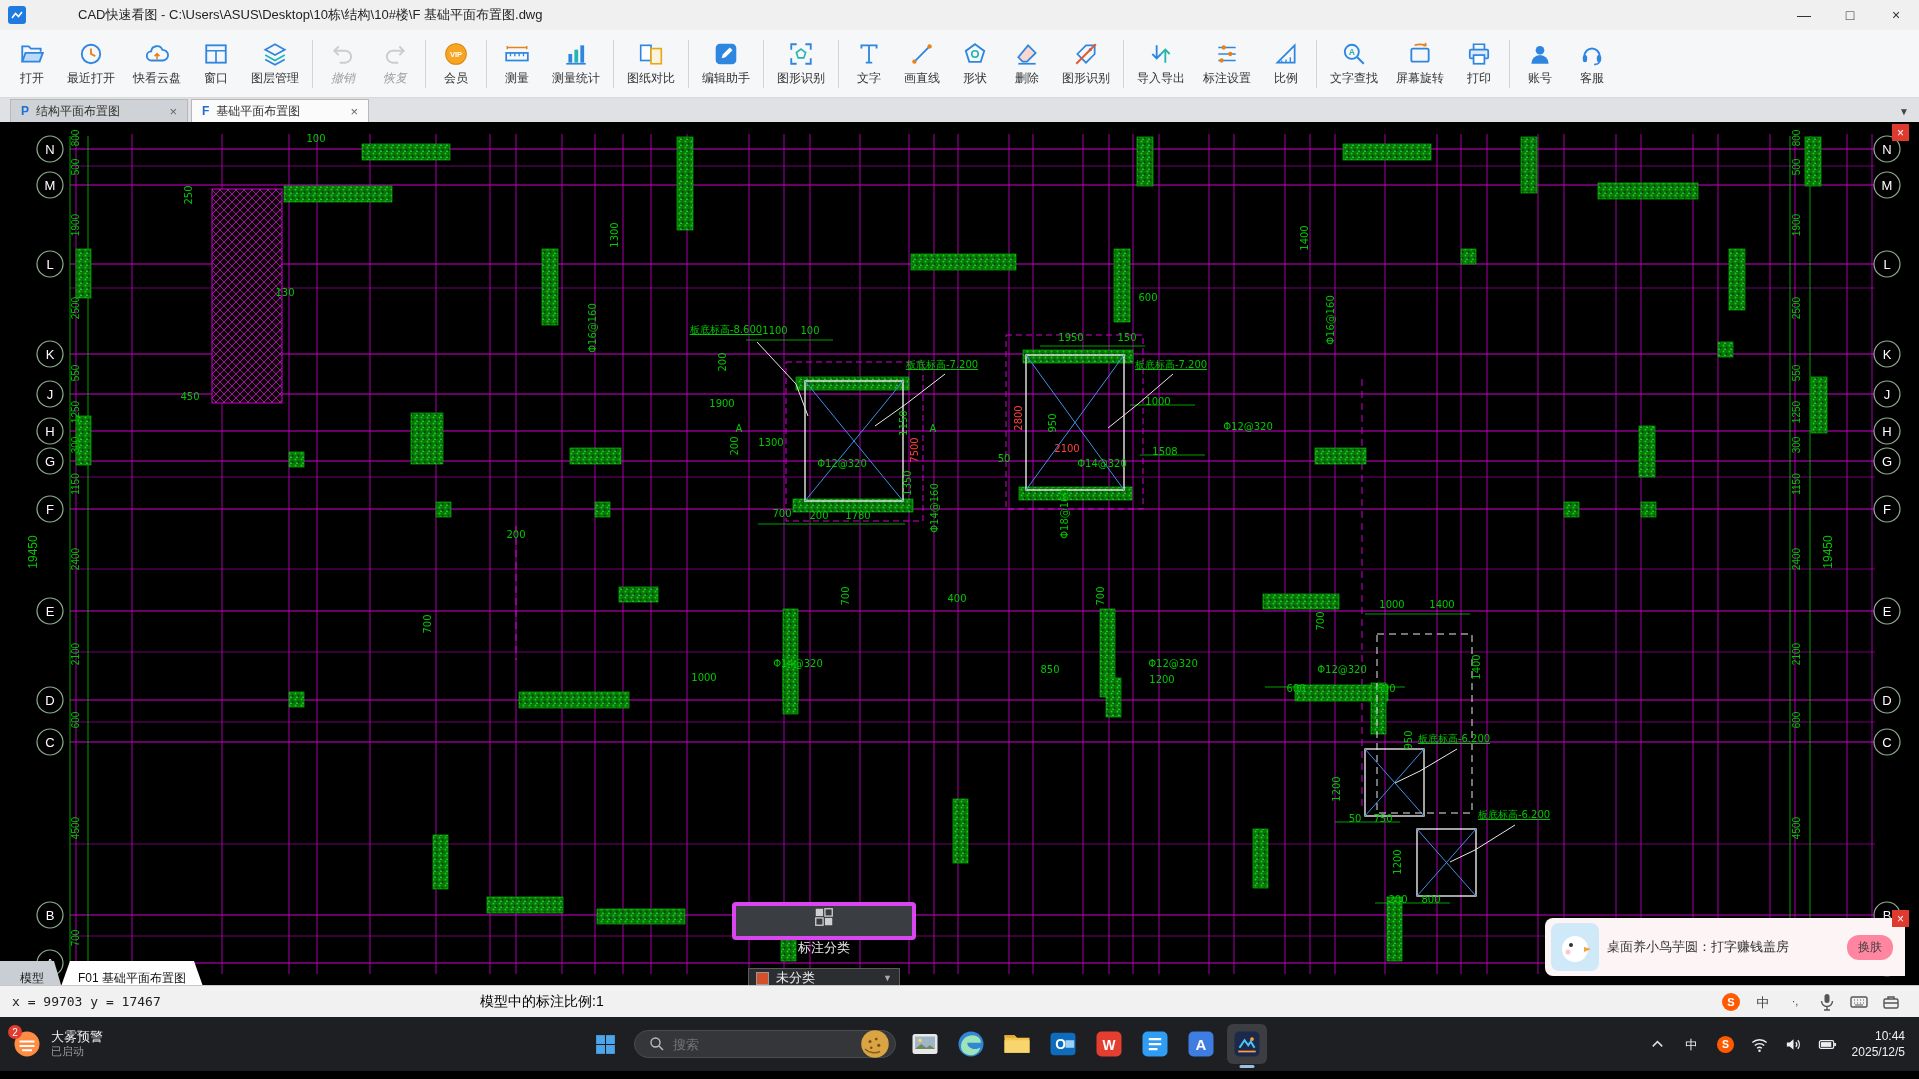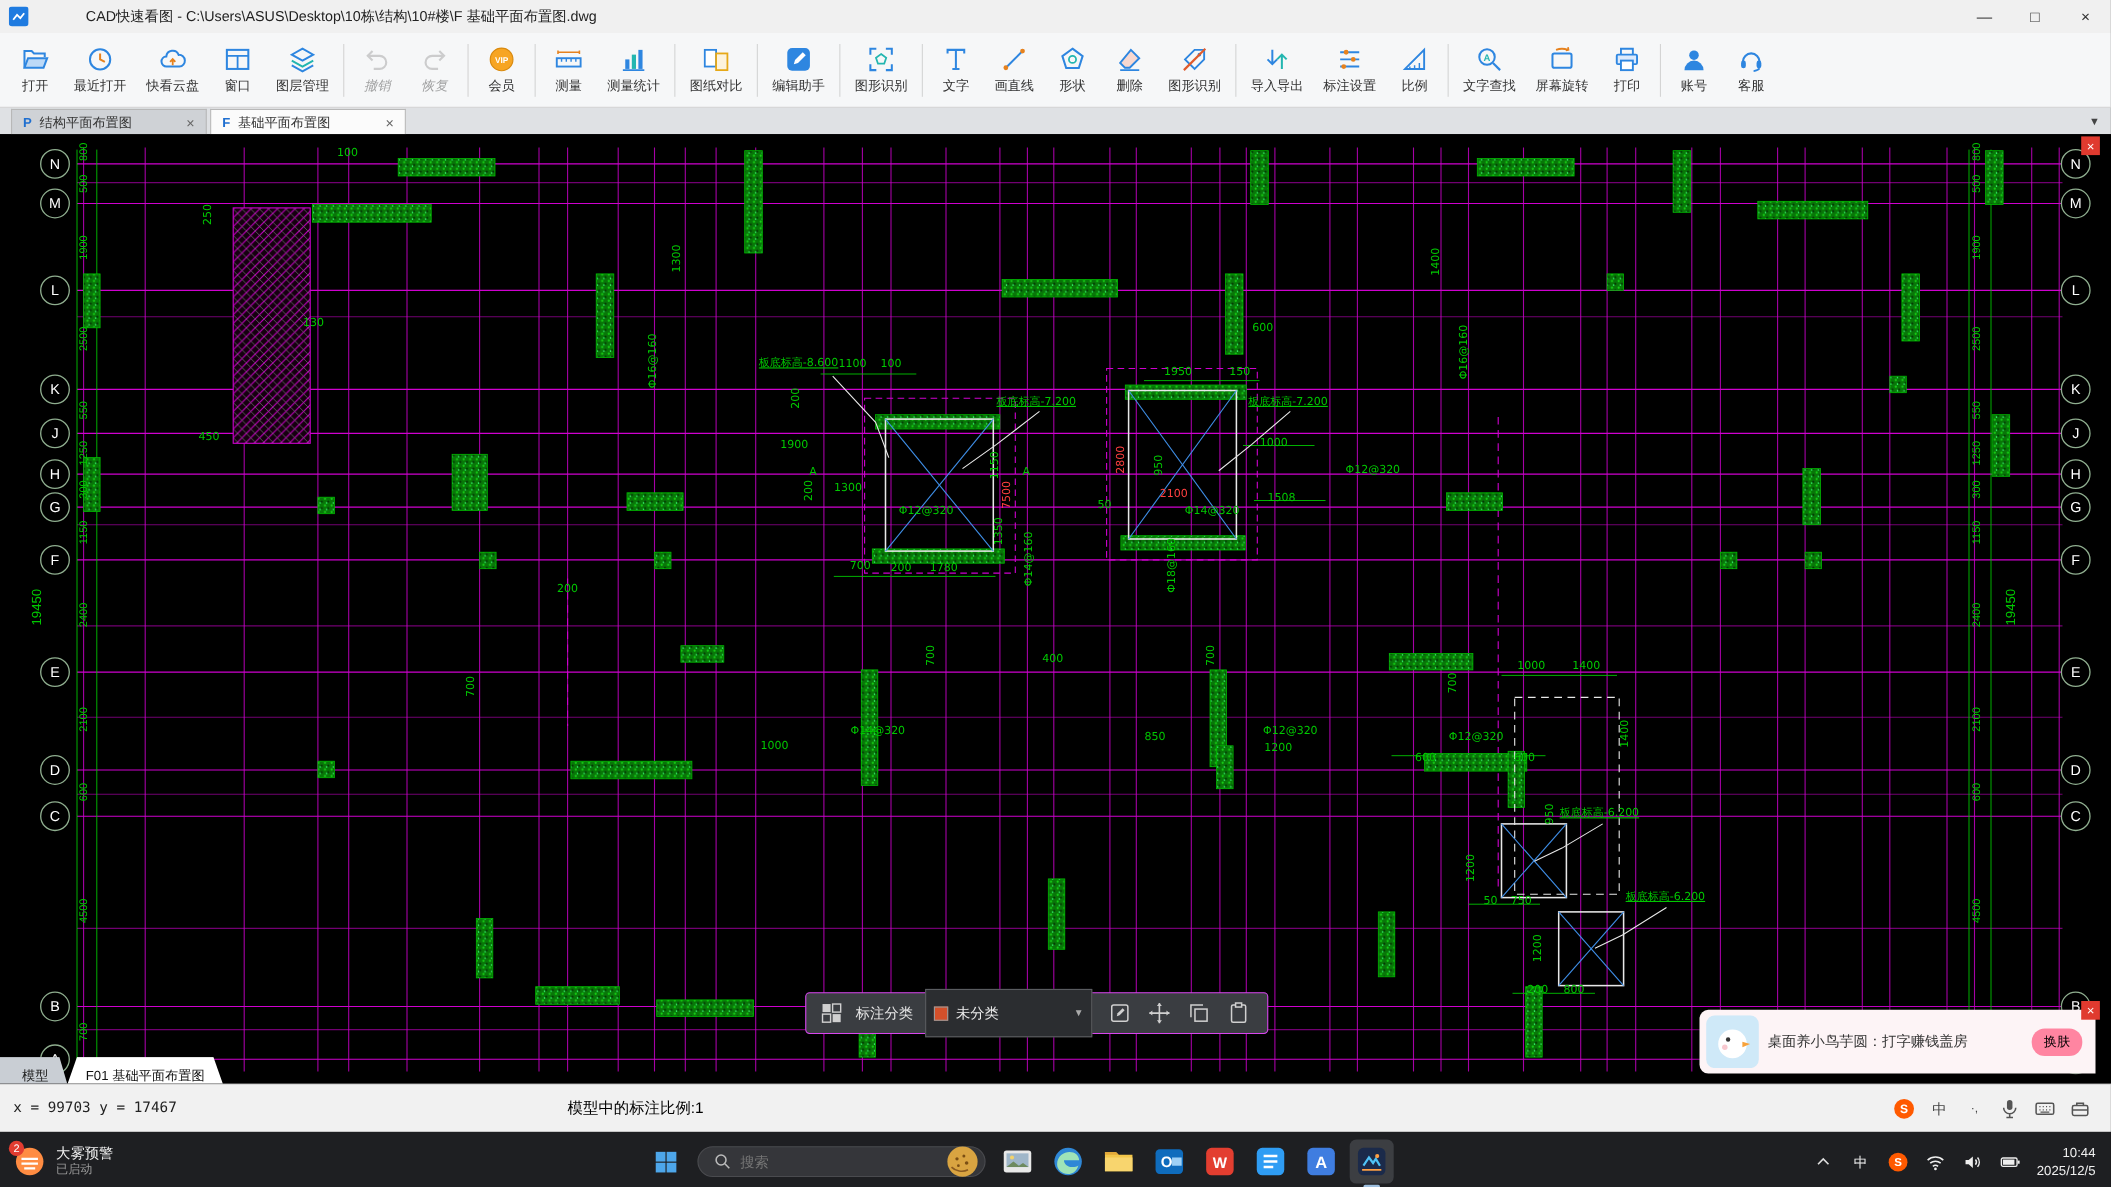--- a/index.html
+++ b/index.html
@@ -40,22 +40,22 @@
   
   .canvas { position:relative; height:863px; background:#000; overflow:hidden; }
   #cad-svg { position:absolute; left:0; top:0; display:block; }
   .red-x { position:absolute; width:17px; height:17px; background:#e03a2f; color:#fff;
     font-size:12px; display:flex; align-items:center; justify-content:center; }
   .red-x.top { right:10px; top:2px; }
   .red-x.popup-close { right:10px; top:788px; }
 
   
   .float-bar { position:absolute; left:732px; top:780px; height:38px; background:#3a3d41;
-    border:1px solid #d946ef; border-radius:4px; display:flex; align-items:center;
-    padding:0 12px; gap:11px; }
+    border:4px solid #d946ef; border-radius:4px; display:flex; align-items:center;
+    padding:0 12px; gap:11px;flex-direction:column; }
   .fb-icon svg, .fb-tool svg { width:22px; height:22px; display:block; }
   .fb-label { color:#e8e8e8; font-size:13px; white-space:nowrap; }
   .fb-select { width:152px; height:44px; background:#2b2d30; border:1px solid #5a5c60;
     display:flex; align-items:center; gap:7px; padding:0 7px; color:#eee; font-size:13px; }
   .fb-swatch { width:13px; height:13px; border:1px solid #999; flex:none; }
   .fb-caret { margin-left:auto; color:#aaa; font-size:9px; }
   .fb-tool { width:28px; height:28px; display:flex; align-items:center; justify-content:center; }
 
   
   .sheet-tabs { position:absolute; left:0; bottom:0; height:24px; display:flex; }
@@ -64,26 +64,26 @@
     clip-path:polygon(0 0, calc(100% - 10px) 0, 100% 100%, 0 100%); }
   .sheet-tab.file { background:#ffffff; color:#111; margin-left:-6px;
     clip-path:polygon(12px 0, calc(100% - 12px) 0, 100% 100%, 0 100%); }
 
   
   .popup { position:absolute; left:1545px; top:796px; width:360px; height:58px;
     background:#fdf4f6; border-radius:8px 0 0 8px; display:flex; align-items:center;
     gap:8px; padding-left:6px; box-shadow:0 2px 10px rgba(0,0,0,.5); }
   .popup-img svg { width:48px; height:48px; display:block; }
   .popup-text { font-size:13px; color:#333; width:232px; white-space:nowrap; overflow:hidden; }
-  .popup-btn { background:#ff85a1; color:#000000; font-size:12px; padding:4px 11px;
+  .popup-btn { background:#ff85a1; color:#404040; font-size:12px; padding:4px 11px;
     border-radius:12px; white-space:nowrap; }
 
   
-  .statusbar { height:44px; background:#f1f1f1; border-top:1px solid #c8c8c8;
-    display:flex; align-items:center; padding:0 12px;gap:36px; }
+  .statusbar { height:32px; background:#f1f1f1; border-top:1px solid #c8c8c8;
+    display:flex; align-items:center; padding:0 12px; }
   .coords { font-family:"DejaVu Sans Mono",monospace; font-size:13px; color:#222; width:468px; }
   .scale-info { font-size:14px; color:#000000; }
   .ime-bar { margin-left:auto; display:flex; align-items:center; gap:12px; padding-right:6px; }
   .ime-bar svg { width:20px; height:20px; display:block; }
 
   
   .taskbar { height:54px; background:#1e1f22; display:flex; align-items:center;
     position:relative; color:#ddd; }
   .weather { display:flex; align-items:center; gap:9px; padding:0 12px; width:150px; }
   .weather-icon { position:relative; width:30px; height:30px; flex:none; }

